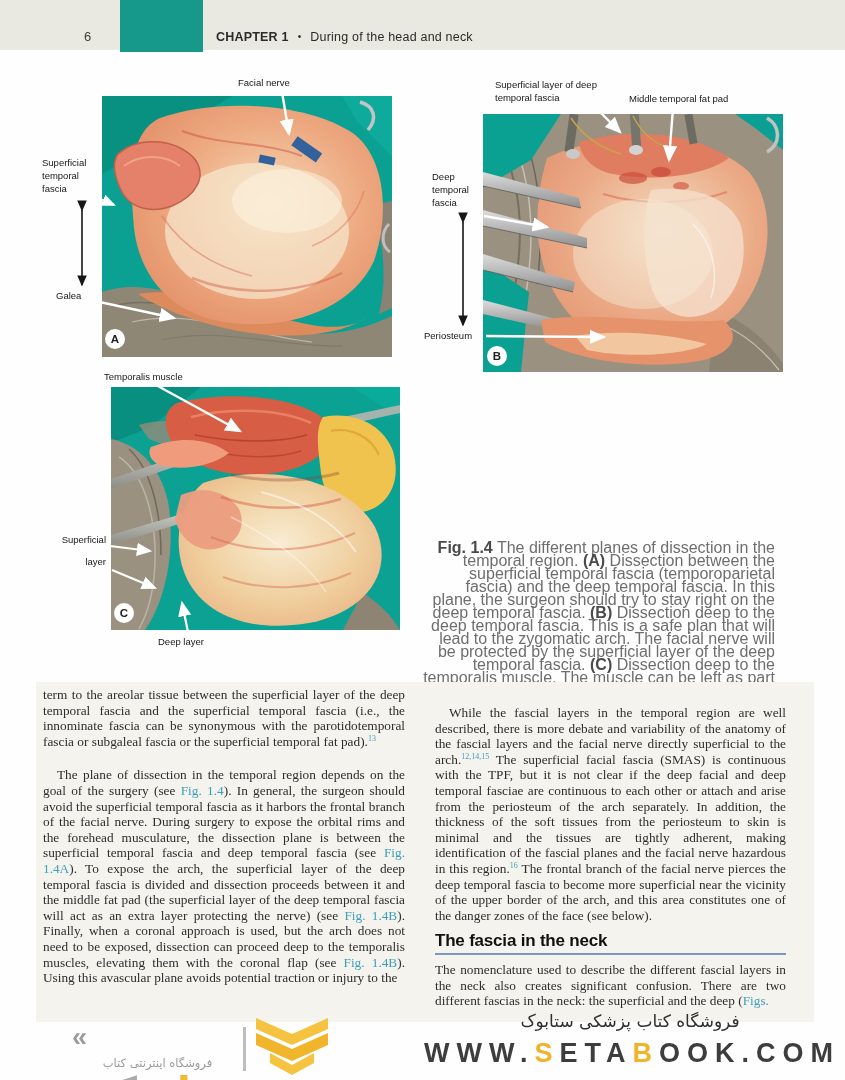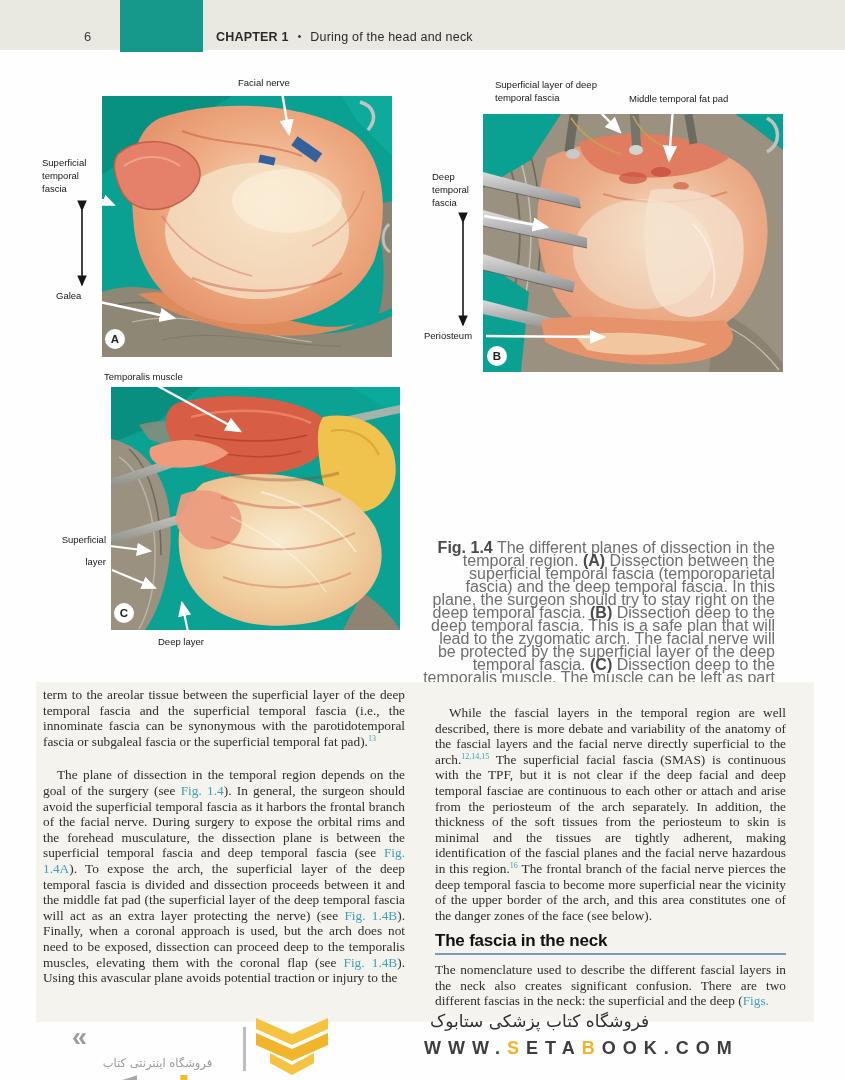--- a/index.html
+++ b/index.html
@@ -42,23 +42,23 @@
   .neck-rule{height:2px;background:#7c98c5;margin:4px 0 7px 0;}
   
   .fa{font-family:"DejaVu Sans",sans-serif;}
   .logo-guillemet{position:absolute;left:72px;top:1022px;font-size:27px;font-weight:bold;color:#9c9c9c;}
   .logo-word{position:absolute;left:96px;top:1068px;font-size:40px;font-weight:bold;color:#f2bb2e;}
   .logo-word .gray{color:#a9a9a9;}
   .logo-tagline{position:absolute;left:80px;top:1056px;width:155px;text-align:center;
     font-size:11.5px;color:#9b9b9b;}
   .logo-bar{position:absolute;left:243px;top:1027px;width:3px;height:44px;background:#bdbdbd;}
   .logo-emblem{position:absolute;left:256px;top:1018px;}
-  .footer-fa-line{position:absolute;left:430px;top:1011px;width:400px;text-align:left;
+  .footer-fa-line{position:absolute;left:430px;top:1011px;width:400px;text-align:center;
     font-size:17px;color:#2f2f2f;}
-  .footer-url{position:absolute;left:424px;top:1038px;width:410px;font-size:18px;font-weight:bold;
+  .footer-url{position:absolute;left:424px;top:1038px;width:410px;font-size:27px;font-weight:bold;
     color:#3d3d3d;letter-spacing:7px;white-space:nowrap;}
   .footer-url .y{color:#f0b429;}
 </style>
 </head>
 <body>
 
 <div class="page">
 
   <div class="header-band"></div>
   <div class="teal-block"></div>

